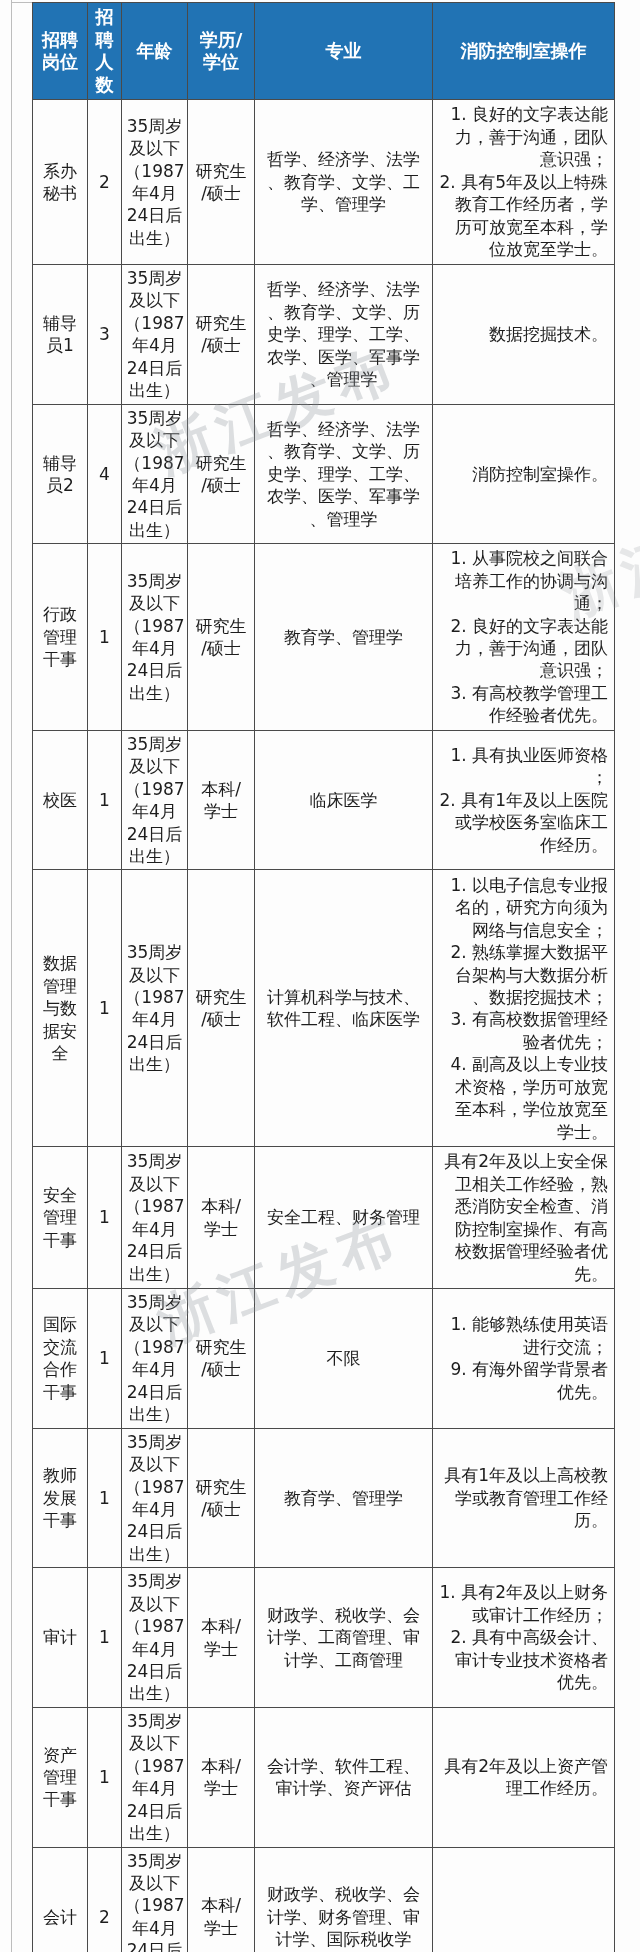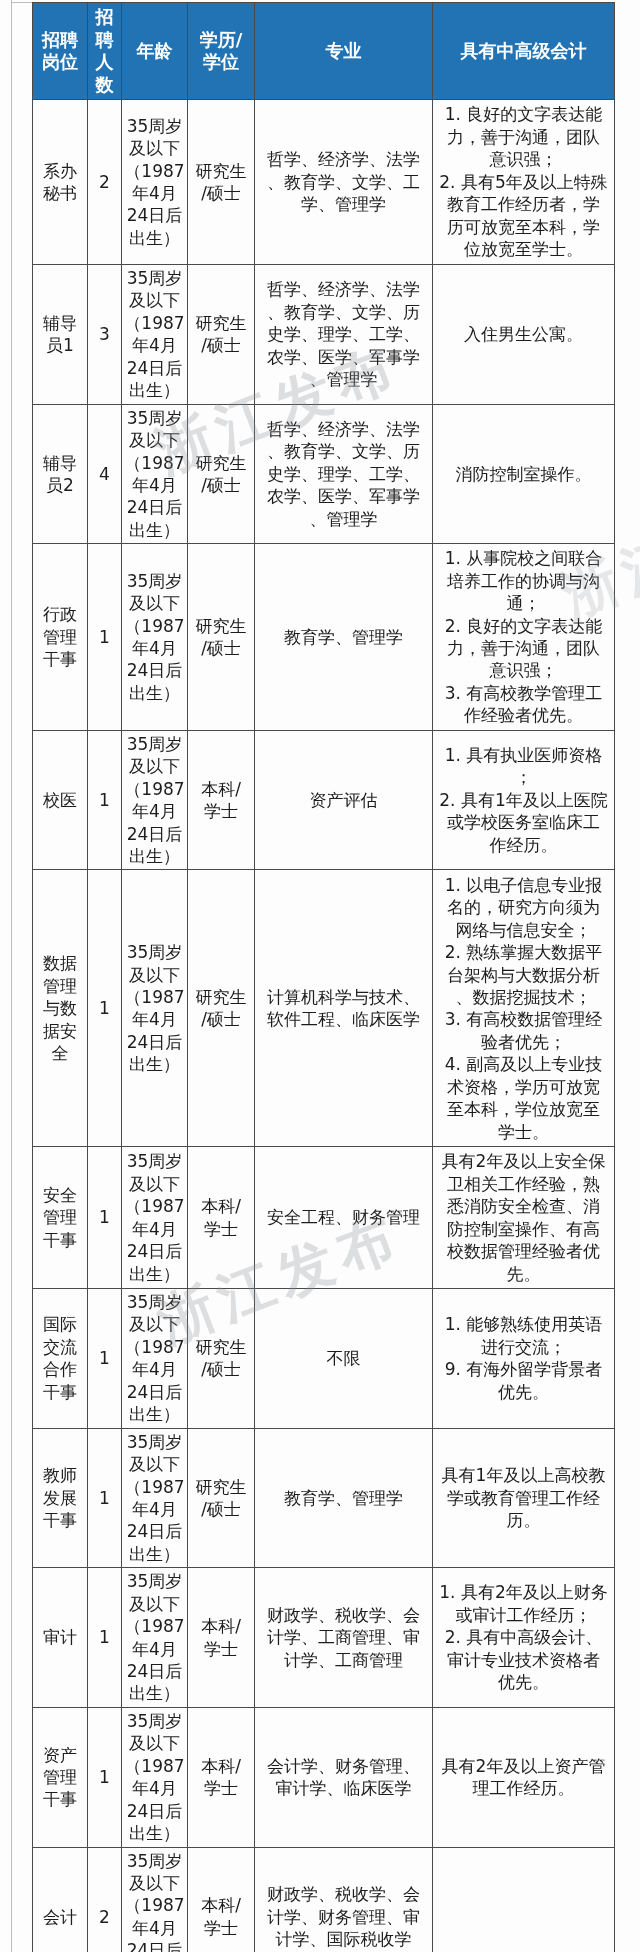--- a/index.html
+++ b/index.html
@@ -47,21 +47,21 @@
     font-weight:bold;
     line-height:1.25;
     padding:3px 1px;
   }
   td.majors{
     line-break:anywhere;
     padding:2px 4px;
     margin-left:28px;
   }
   td.notes{
-    text-align:center;
+    text-align:right;
     line-break:anywhere;
     padding:3px 6px;
   }
   tr.hrow{height:85px;}
   tr.rh0{height:165px;}
   tr.rh1{height:137px;}
   tr.rh2{height:138px;}
   tr.rh3{height:184px;}
   tr.rh4{height:138px;}
   tr.rh5{height:277px;}
@@ -105,21 +105,21 @@
       <th>招聘
 岗位</th>
       <th>招
 聘
 人
 数</th>
       <th>年龄</th>
       <th>学历/
 学位</th>
       <th>专业</th>
-      <th>具有中高级会计</th>
+      <th>消防控制室操作</th>
     </tr>
   </thead>
   <tbody>
     <tr class="rh0">
       <td>系办
 秘书</td>
       <td>2</td>
       <td>35周岁
 及以下
 （1987
@@ -138,21 +138,21 @@
       <td>3</td>
       <td>35周岁
 及以下
 （1987
 年4月
 24日后
 出生）</td>
       <td>研究生
 /硕士</td>
       <td class="majors">哲学、经济学、法学、教育学、文学、历史学、理学、工学、农学、医学、军事学、管理学</td>
-      <td class="notes">入住男生公寓。</td>
+      <td class="notes">数据挖掘技术。</td>
     </tr>
     <tr class="rh2">
       <td>辅导
 员2</td>
       <td>4</td>
       <td>35周岁
 及以下
 （1987
 年4月
 24日后
@@ -184,21 +184,21 @@
       <td>校医</td>
       <td>1</td>
       <td>35周岁
 及以下
 （1987
 年4月
 24日后
 出生）</td>
       <td>本科/
 学士</td>
-      <td class="majors">资产评估</td>
+      <td class="majors">临床医学</td>
       <td class="notes">1. 具有执业医师资格；
 2. 具有1年及以上医院或学校医务室临床工作经历。</td>
     </tr>
     <tr class="rh5">
       <td>数据
 管理
 与数
 据安
 全</td>
       <td>1</td>
@@ -287,21 +287,21 @@
 干事</td>
       <td>1</td>
       <td>35周岁
 及以下
 （1987
 年4月
 24日后
 出生）</td>
       <td>本科/
 学士</td>
-      <td class="majors">会计学、财务管理、审计学、临床医学</td>
+      <td class="majors">会计学、软件工程、审计学、资产评估</td>
       <td class="notes">具有2年及以上资产管理工作经历。</td>
     </tr>
     <tr class="rh11">
       <td>会计</td>
       <td>2</td>
       <td>35周岁
 及以下
 （1987
 年4月
 24日后

